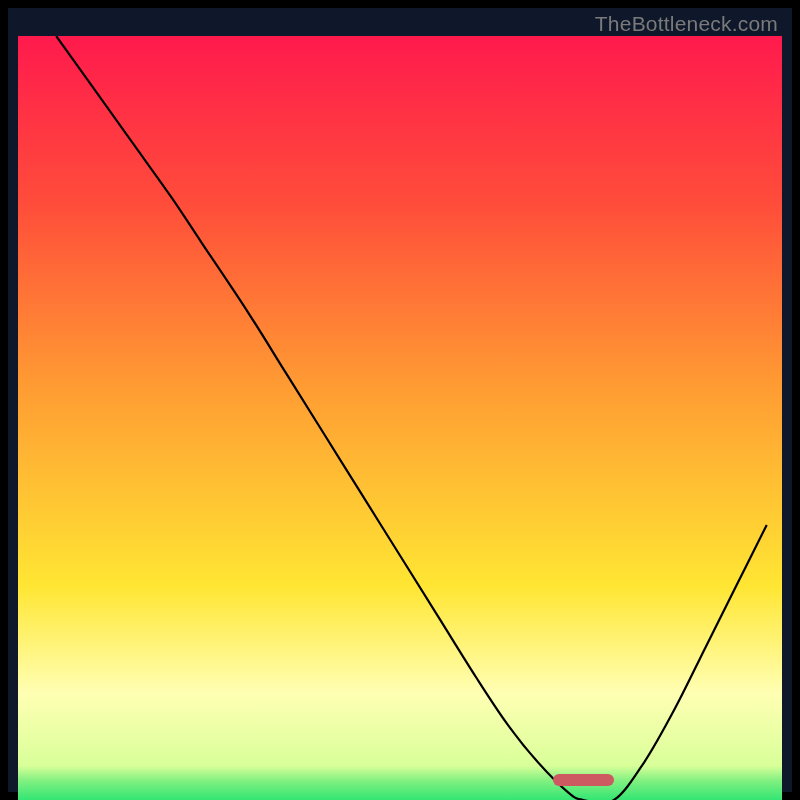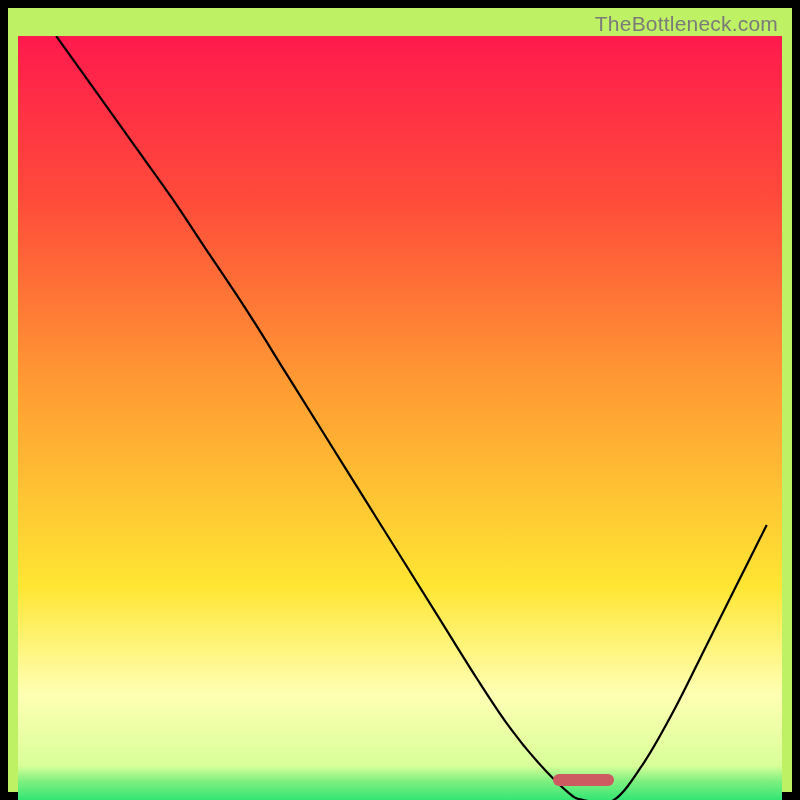--- a/index.html
+++ b/index.html
@@ -9,21 +9,21 @@
     height: 800px;
     background: #000;
     overflow: hidden;
   }
   .frame {
     position: absolute;
     left: 8px;
     top: 8px;
     width: 784px;
     height: 784px;
-    background: #bef264;
+    background: #0f172a;
   }
   .plot-area {
     position: absolute;
     left: 10px;
     top: 28px;
     width: 764px;
     height: 752px;
   }
   .gradient {
     position: absolute;

